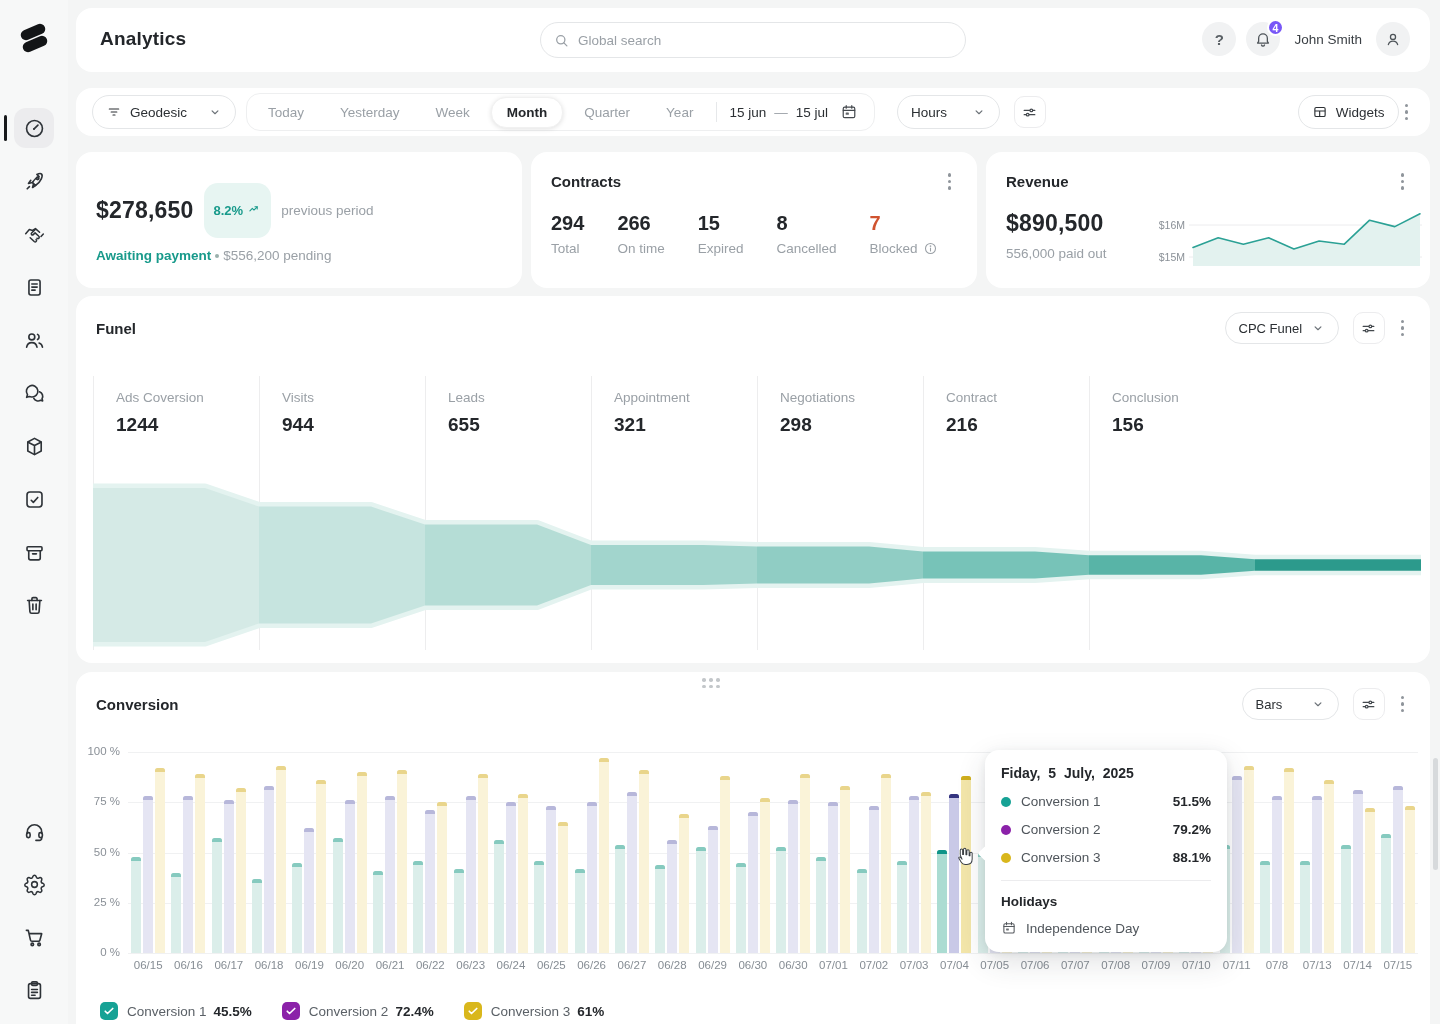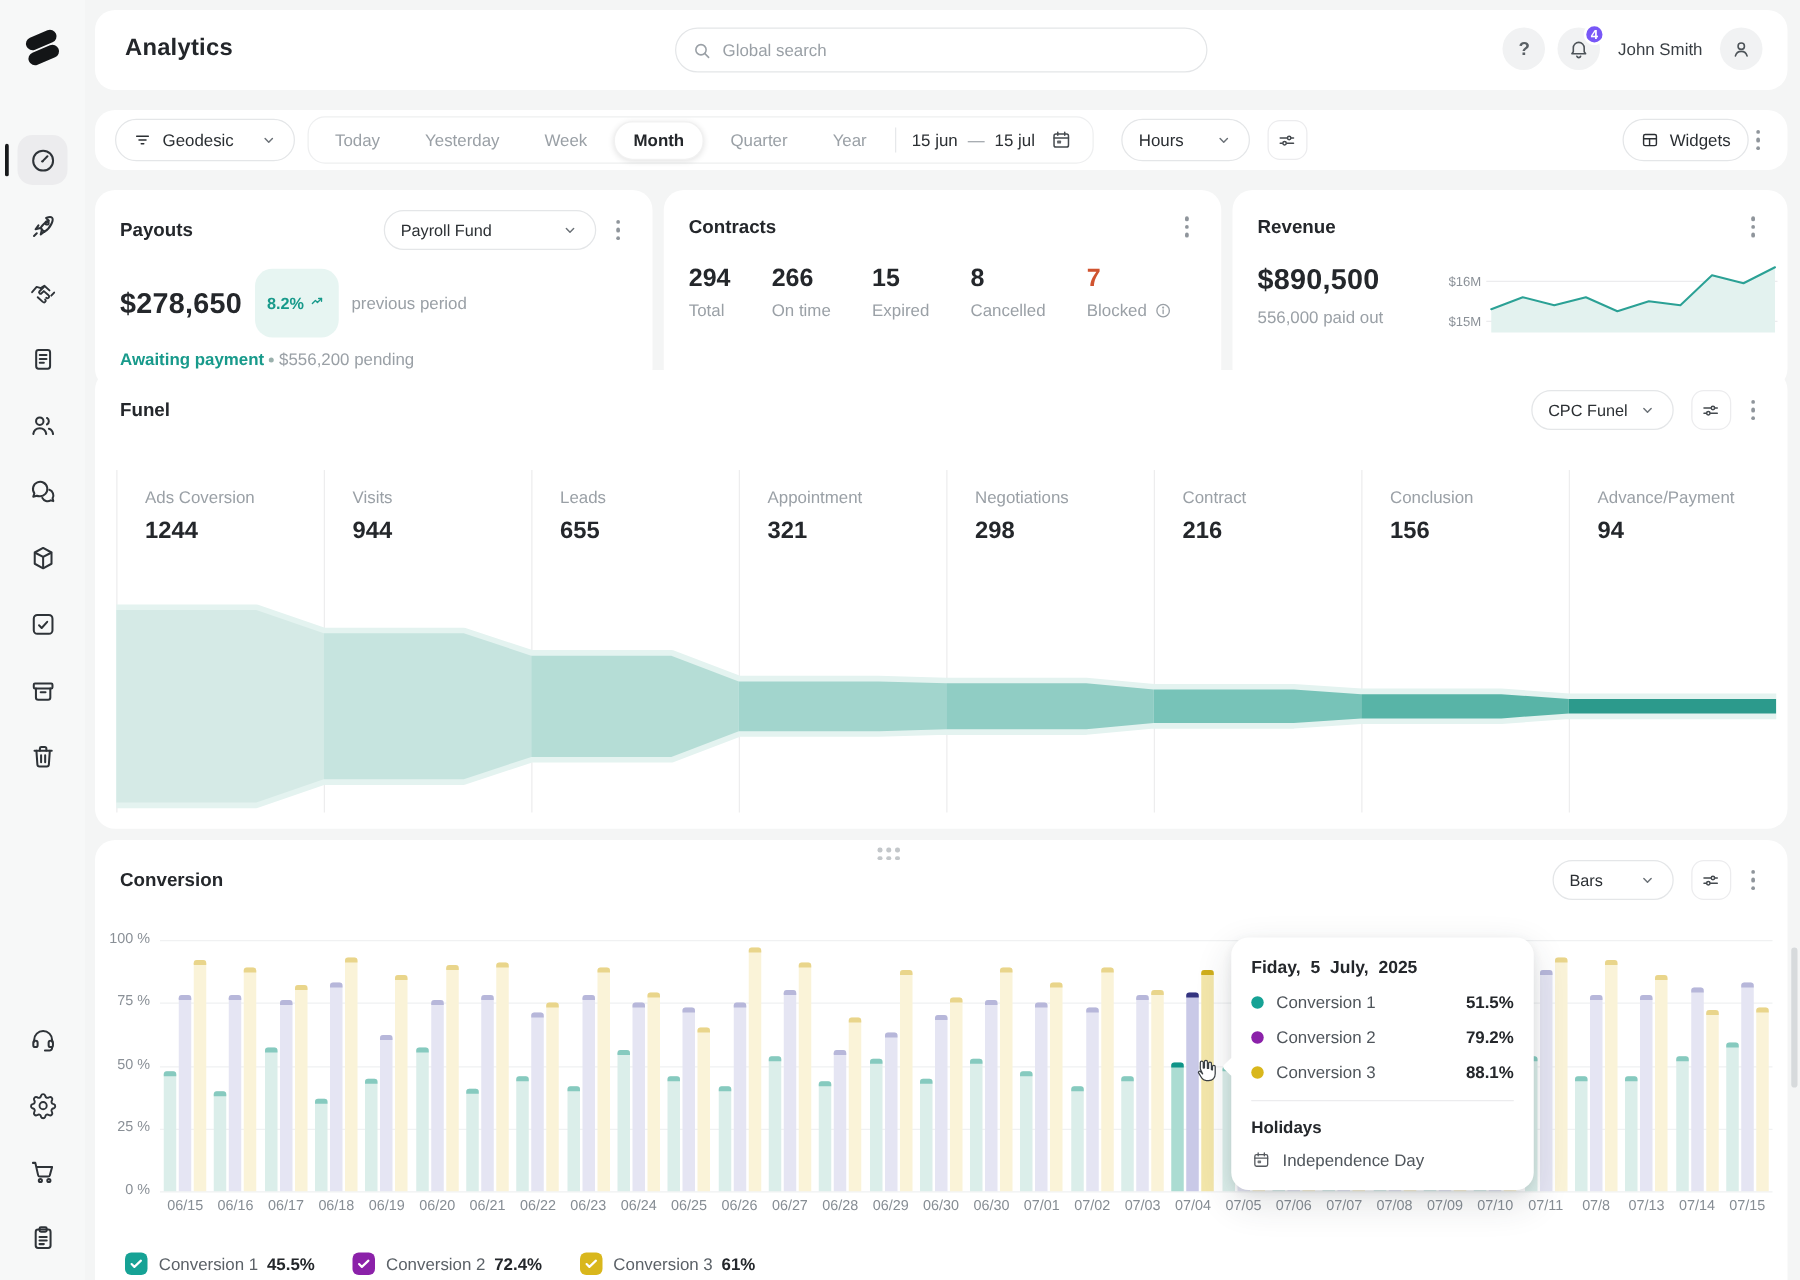--- a/index.html
+++ b/index.html
@@ -341,38 +341,20 @@
       <div class="kebab">
           <i></i>
           <i></i>
           <i></i>
         </div>
     </section>
 
     <section class="cards-row">
 
       <div class="card">
-        <div class="card-head">
-          <span class="card-title">Payouts</span>
-          <span class="head-controls">
-            <span class="pill fund-pill">
-              <span>Payroll Fund</span>
-              <span class="chev" style="display:flex">
-                  <svg viewBox="0 0 24 24" width="14" height="14" fill="none" stroke="#6b7177" stroke-width="2" stroke-linecap="round" stroke-linejoin="round">
-                    <path d="M7 10l5 5 5-5"></path>
-                  </svg>
-                </span>
-            </span>
-            <span class="kebab">
-                <i></i>
-                <i></i>
-                <i></i>
-              </span>
-          </span>
-        </div>
         <div class="amount-row">
           <span class="amount">$278,650</span>
           <span class="pill-badge">
             <span>8.2%</span>
             <span id="trend-icon-slot" style="display:flex">
                 <svg viewBox="0 0 24 24" width="13" height="13" fill="none" stroke="currentColor" stroke-width="2" stroke-linecap="round" stroke-linejoin="round">
                   <path d="M3.5 14.5l4.5-4.5 3 3 6-6"></path>
                   <path d="M12.8 7h4.2v4.2"></path>
                 </svg>
               </span>
@@ -507,24 +489,20 @@
             <div class="l">Negotiations</div>
             <div class="v">298</div>
           </div>
           <div class="fcol">
             <div class="l">Contract</div>
             <div class="v">216</div>
           </div>
           <div class="fcol">
             <div class="l">Conclusion</div>
             <div class="v">156</div>
-          </div>
-          <div class="fcol">
-            <div class="l">Advance/Payment</div>
-            <div class="v">94</div>
           </div>
         </div>
       <div class="funnel-svg"><svg viewBox="0 0 1328 170" width="1328" height="170">
             <polygon points="0.0,8.0 112.0,8.0 166.0,26.6 278.0,26.6 332.0,44.5 444.0,44.5 498.0,65.1 610.0,65.1 664.0,66.6 776.0,66.6 830.0,71.6 942.0,71.6 996.0,75.3 1108.0,75.3 1162.0,79.2 1328.0,79.2 1328.0,90.8 1162.0,90.8 1108.0,94.7 996.0,94.7 942.0,98.4 830.0,98.4 776.0,103.4 664.0,103.4 610.0,104.9 498.0,104.9 444.0,125.5 332.0,125.5 278.0,143.4 166.0,143.4 112.0,162.0 0.0,162.0" fill="#e4f3f0" stroke="#e4f3f0" stroke-width="9" stroke-linejoin="round"></polygon>
             <polygon points="0.0,8.0 112.0,8.0 166.0,26.6 166.0,143.4 112.0,162.0 0.0,162.0" fill="#d5eae6"></polygon>
             <polygon points="166.0,26.6 278.0,26.6 332.0,44.5 332.0,125.5 278.0,143.4 166.0,143.4" fill="#c6e4df"></polygon>
             <polygon points="332.0,44.5 444.0,44.5 498.0,65.1 498.0,104.9 444.0,125.5 332.0,125.5" fill="#b5ddd6"></polygon>
             <polygon points="498.0,65.1 610.0,65.1 664.0,66.6 664.0,103.4 610.0,104.9 498.0,104.9" fill="#a2d5cd"></polygon>
             <polygon points="664.0,66.6 776.0,66.6 830.0,71.6 830.0,98.4 776.0,103.4 664.0,103.4" fill="#90cdc4"></polygon>
             <polygon points="830.0,71.6 942.0,71.6 996.0,75.3 996.0,94.7 942.0,98.4 830.0,98.4" fill="#77c3b8"></polygon>

